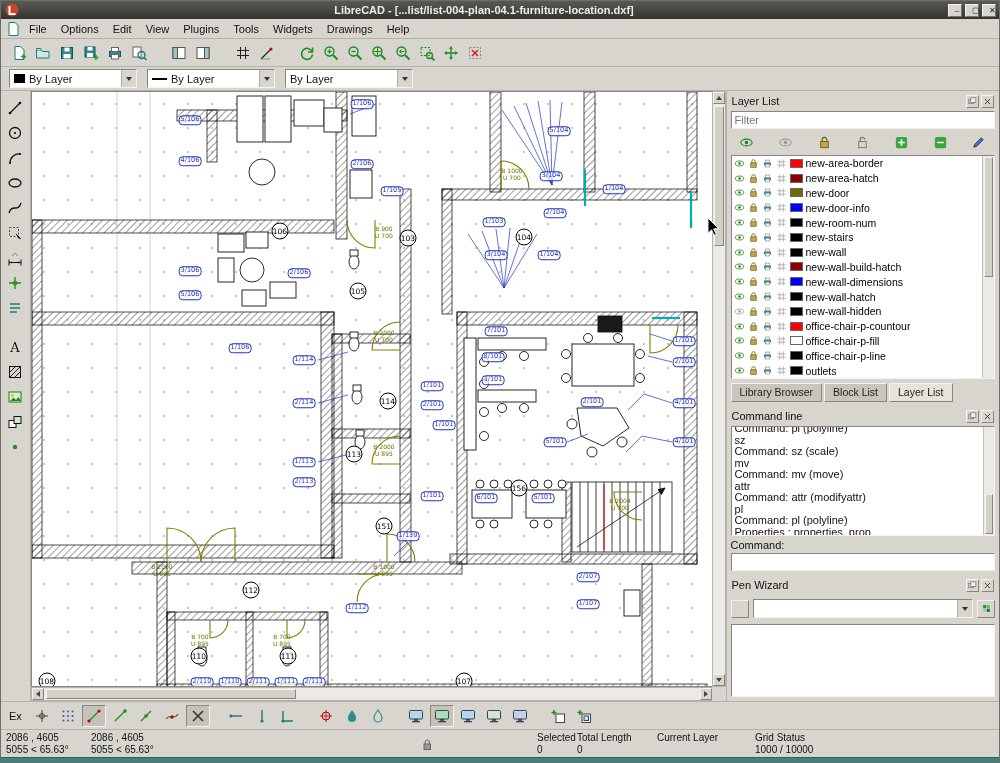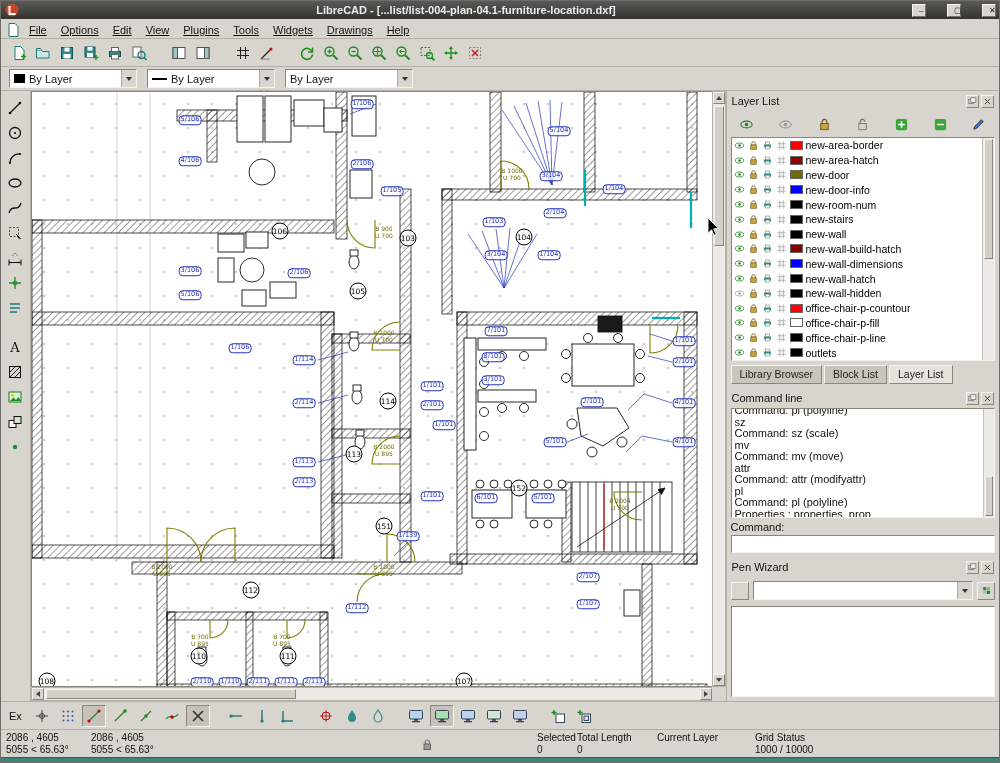--- a/index.html
+++ b/index.html
@@ -1,25 +1,25 @@
 <!DOCTYPE html>
 <html><head>
 <meta charset="utf-8">
 <style>
   html,body{margin:0;padding:0;background:#8f8d88;font-family:"Liberation Sans",sans-serif;}
   #win{position:relative;width:1000px;height:763px;background:#d8d5ce;border:1px solid #6f6d68;box-sizing:border-box;overflow:hidden;}
   *{box-sizing:border-box;}
   
-  #titlebar{height:18px;background:linear-gradient(#5a5954,#33332f);display:flex;align-items:center;color:#ececec;font-size:11px;font-weight:bold;padding:0 3px;gap:21px;}
+  #titlebar{height:18px;background:linear-gradient(#5a5954,#33332f);display:flex;align-items:center;color:#ececec;font-size:11px;font-weight:bold;padding:0 3px;gap:3px;}
   #titlebar .title{flex:1;text-align:center;white-space:nowrap;overflow:hidden;}
   .winbtn{width:14px;height:13px;background:#d8d5ce;border:1px solid;border-color:#f5f3ef #77736c #77736c #f5f3ef;font-size:8px;line-height:10px;text-align:center;color:#222;font-weight:normal;}
   .ic{display:inline-flex;align-items:center;justify-content:center;}
   .ic svg{width:16px;height:16px;display:block;}
   
-  #menubar{height:20px;display:flex;align-items:flex-end;gap:1px;padding:0 4px;border-bottom:1px solid #b5b1a9;font-size:11px;color:#111;text-decoration:underline;}
+  #menubar{height:20px;display:flex;align-items:center;gap:1px;padding:0 4px;border-bottom:1px solid #b5b1a9;font-size:11px;color:#111;}
   .menuitem{padding:2px 7px;}
   
   #toolbar1{height:28px;display:flex;align-items:center;padding:0 6px;border-bottom:1px solid #b5b1a9;}
   .tgroup{display:flex;margin-right:16px;}
   .tbtn{width:24px;height:24px;display:flex;align-items:center;justify-content:center;background:transparent;border:1px solid transparent;padding:0;}
   .tbtn.pressed{background:#c6c2ba;border-color:#8a867e #f5f3ef #f5f3ef #8a867e;}
   #toolbar2{height:24px;display:flex;align-items:center;gap:10px;padding:0 8px;border-bottom:1px solid #b5b1a9;}
   .combo{width:128px;height:19px;background:#fff;border:1px solid;border-color:#8a867e #f5f3ef #f5f3ef #8a867e;display:flex;align-items:center;font-size:11px;padding-left:4px;color:#111;}
   .combo .dd{margin-left:auto;width:15px;height:17px;background:#d8d5ce;border-left:1px solid #b0aca4;display:flex;align-items:center;justify-content:center;}
   .tri-d{width:0;height:0;border-left:3.5px solid transparent;border-right:3.5px solid transparent;border-top:4.5px solid #333;}
@@ -637,21 +637,21 @@
             <span class="doorlab" style="left: 250px; top: 548px; color: rgb(111, 111, 0);">B 700
 U 895</span>
             <span class="doorlab" style="left: 480px; top: 82px; color: rgb(111, 111, 0);">B 1000
 U 700</span>
             <span class="room" style="left: 248px; top: 139px;">106</span>
             <span class="room" style="left: 326px; top: 199px;">105</span>
             <span class="room" style="left: 376px; top: 146px;">103</span>
             <span class="room" style="left: 492px; top: 145px;">104</span>
             <span class="room" style="left: 356px; top: 309px;">114</span>
             <span class="room" style="left: 322px; top: 362px;">113</span>
-            <span class="room" style="left: 487px; top: 396px;">152</span>
+            <span class="room" style="left: 487px; top: 396px;">156</span>
             <span class="room" style="left: 352px; top: 434px;">151</span>
             <span class="room" style="left: 219px; top: 498px;">112</span>
             <span class="room" style="left: 167px; top: 564px;">110</span>
             <span class="room" style="left: 256px; top: 564px;">111</span>
             <span class="room" style="left: 432px; top: 589px;">107</span>
             <span class="room" style="left: 15px; top: 589px;">108</span>
           </div>
       </div>
 
       <div id="vscroll">
@@ -689,20 +689,21 @@
                 <rect x="5" y="1.5" width="9" height="8" fill="#eee" stroke="#555"></rect>
               </svg>
             </button>
             <button class="dbtn">
               <svg viewBox="0 0 16 16" xmlns="http://www.w3.org/2000/svg">
                 <path d="M3.5 3.5l9 9M12.5 3.5l-9 9" stroke="#333" stroke-width="1.6"></path>
               </svg>
             </button>
           </span>
       </div>
+      <input class="tfield" id="layerfilter" placeholder="Filter" style="">
       <div id="ltb">
           <button class="tbtn">
             <span class="ic">
               <svg viewBox="0 0 16 16" xmlns="http://www.w3.org/2000/svg">
                 <ellipse cx="8" cy="8" rx="6" ry="3.6" fill="none" stroke="#1e7e1e" stroke-width="1.2"></ellipse>
                 <circle cx="8" cy="8" r="1.8" fill="#1e7e1e"></circle>
               </svg>
             </span>
           </button>
           <button class="tbtn">

